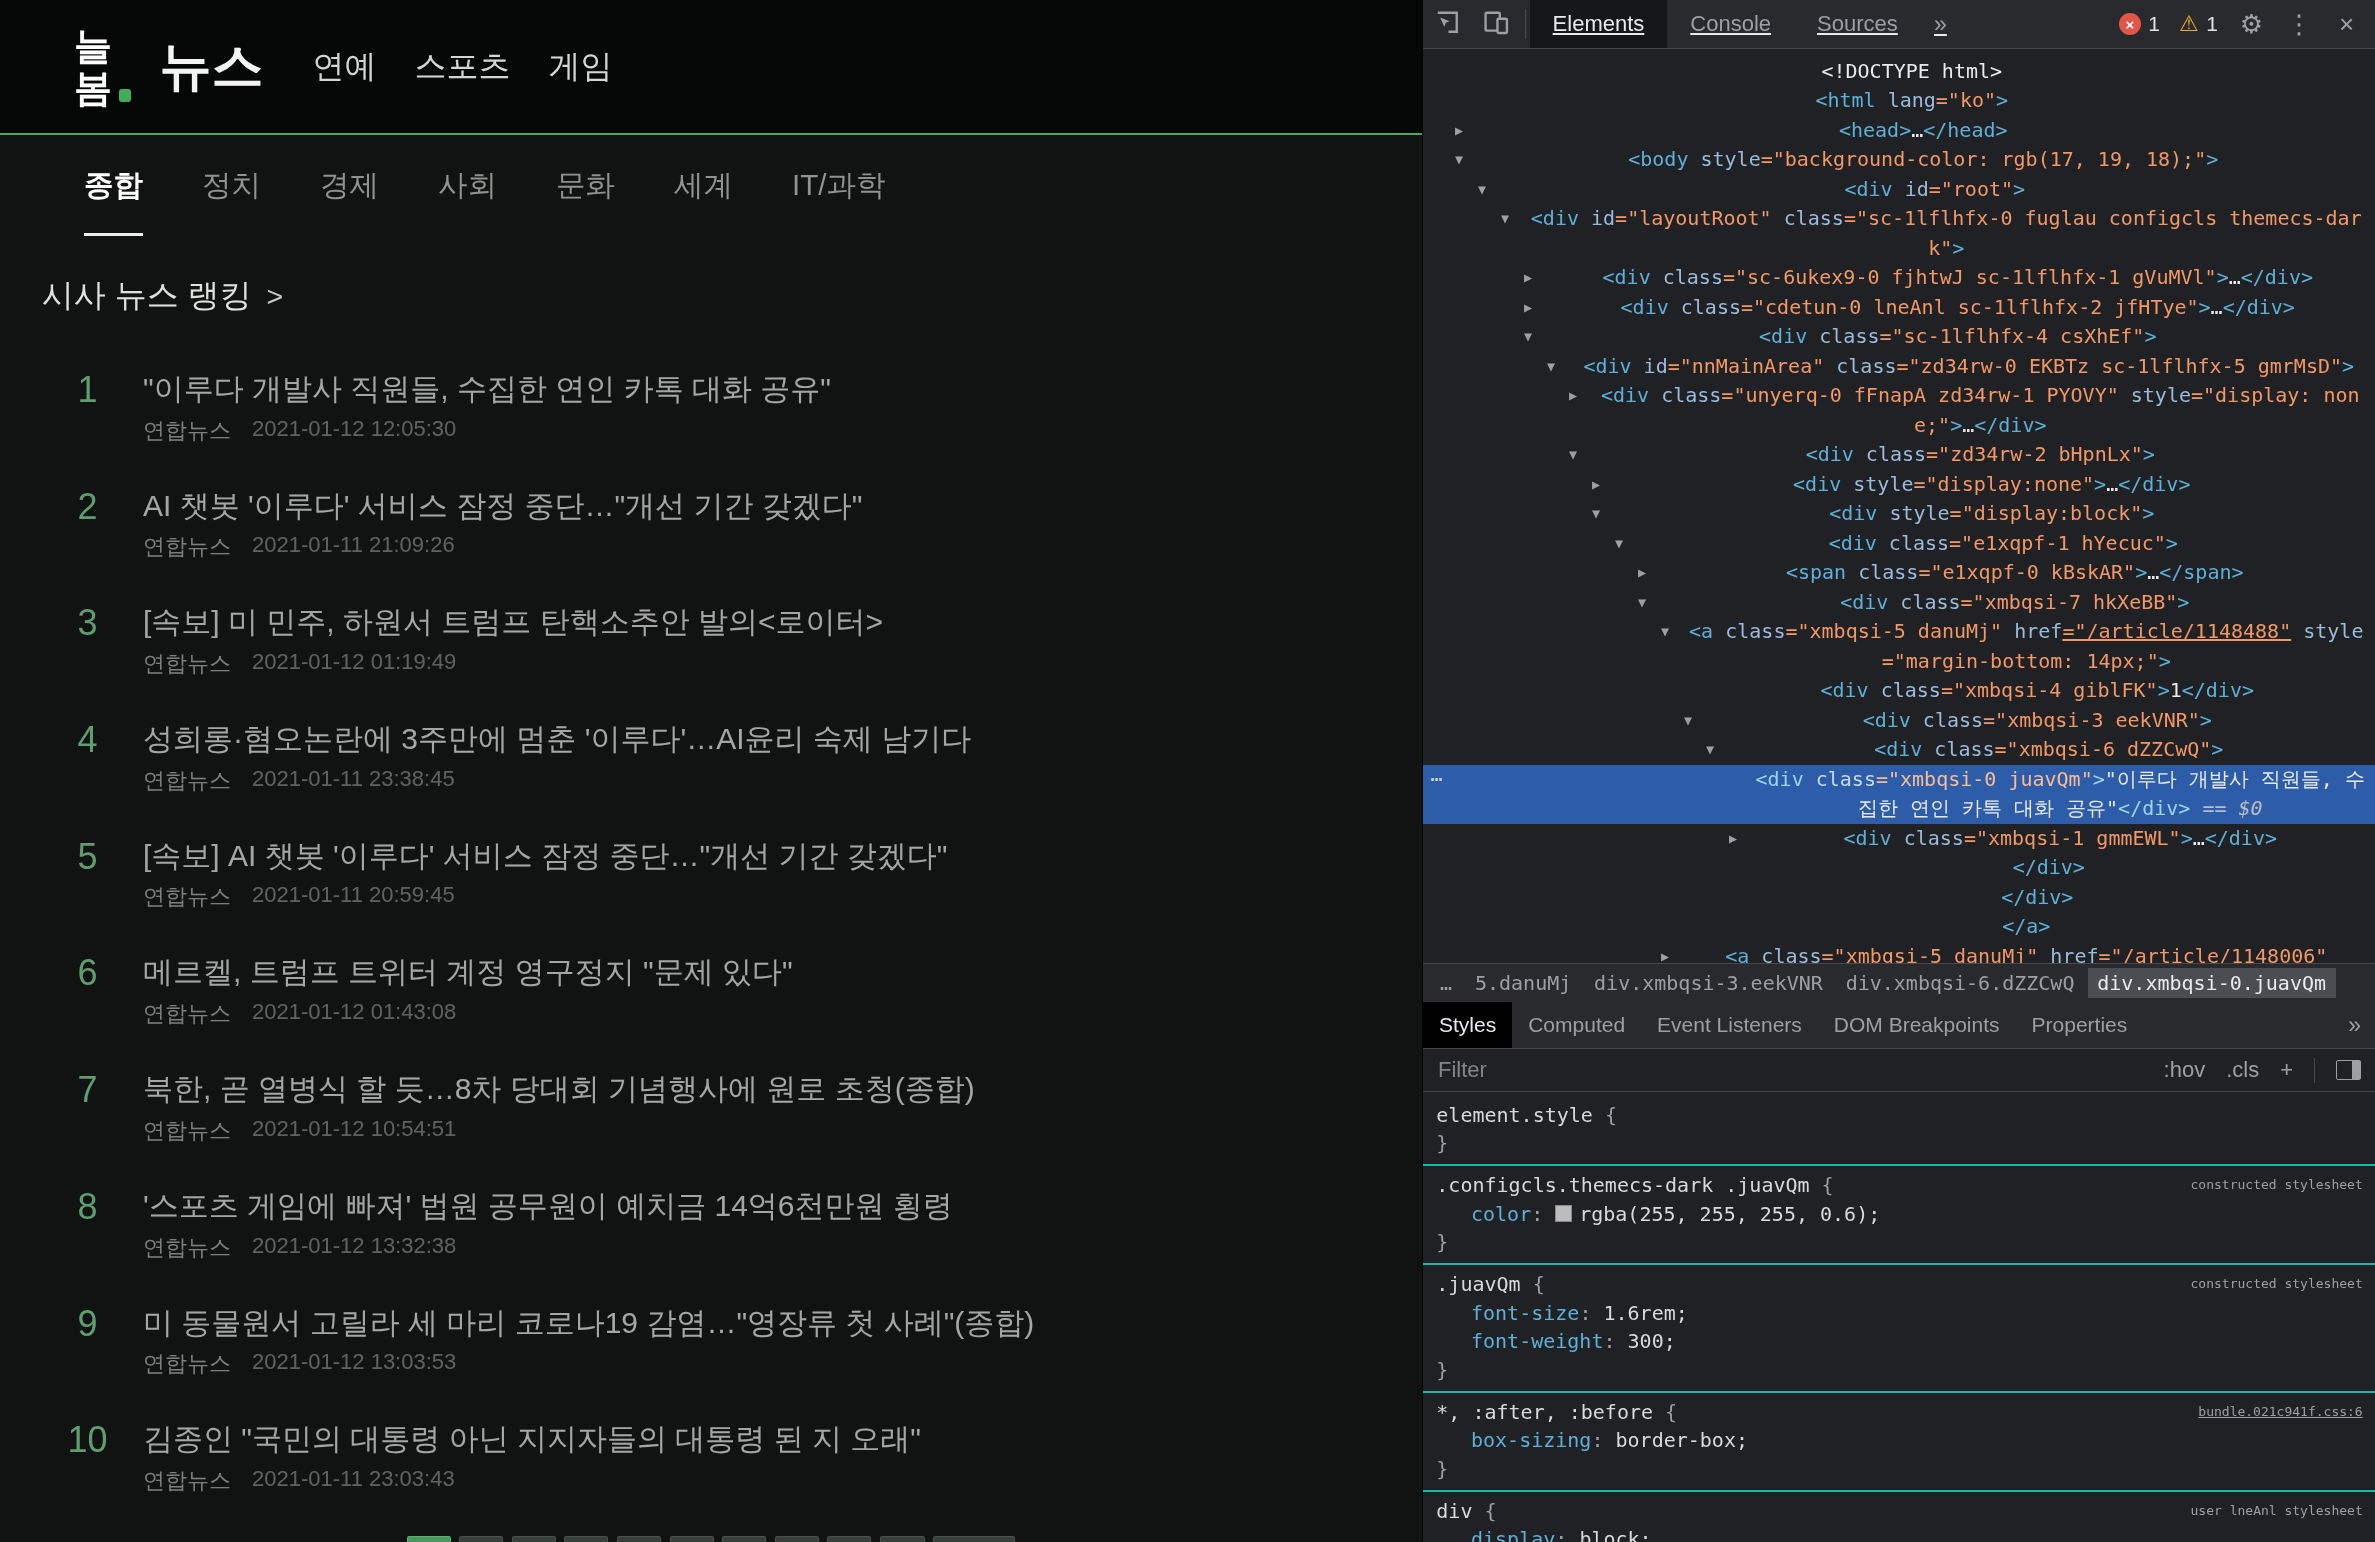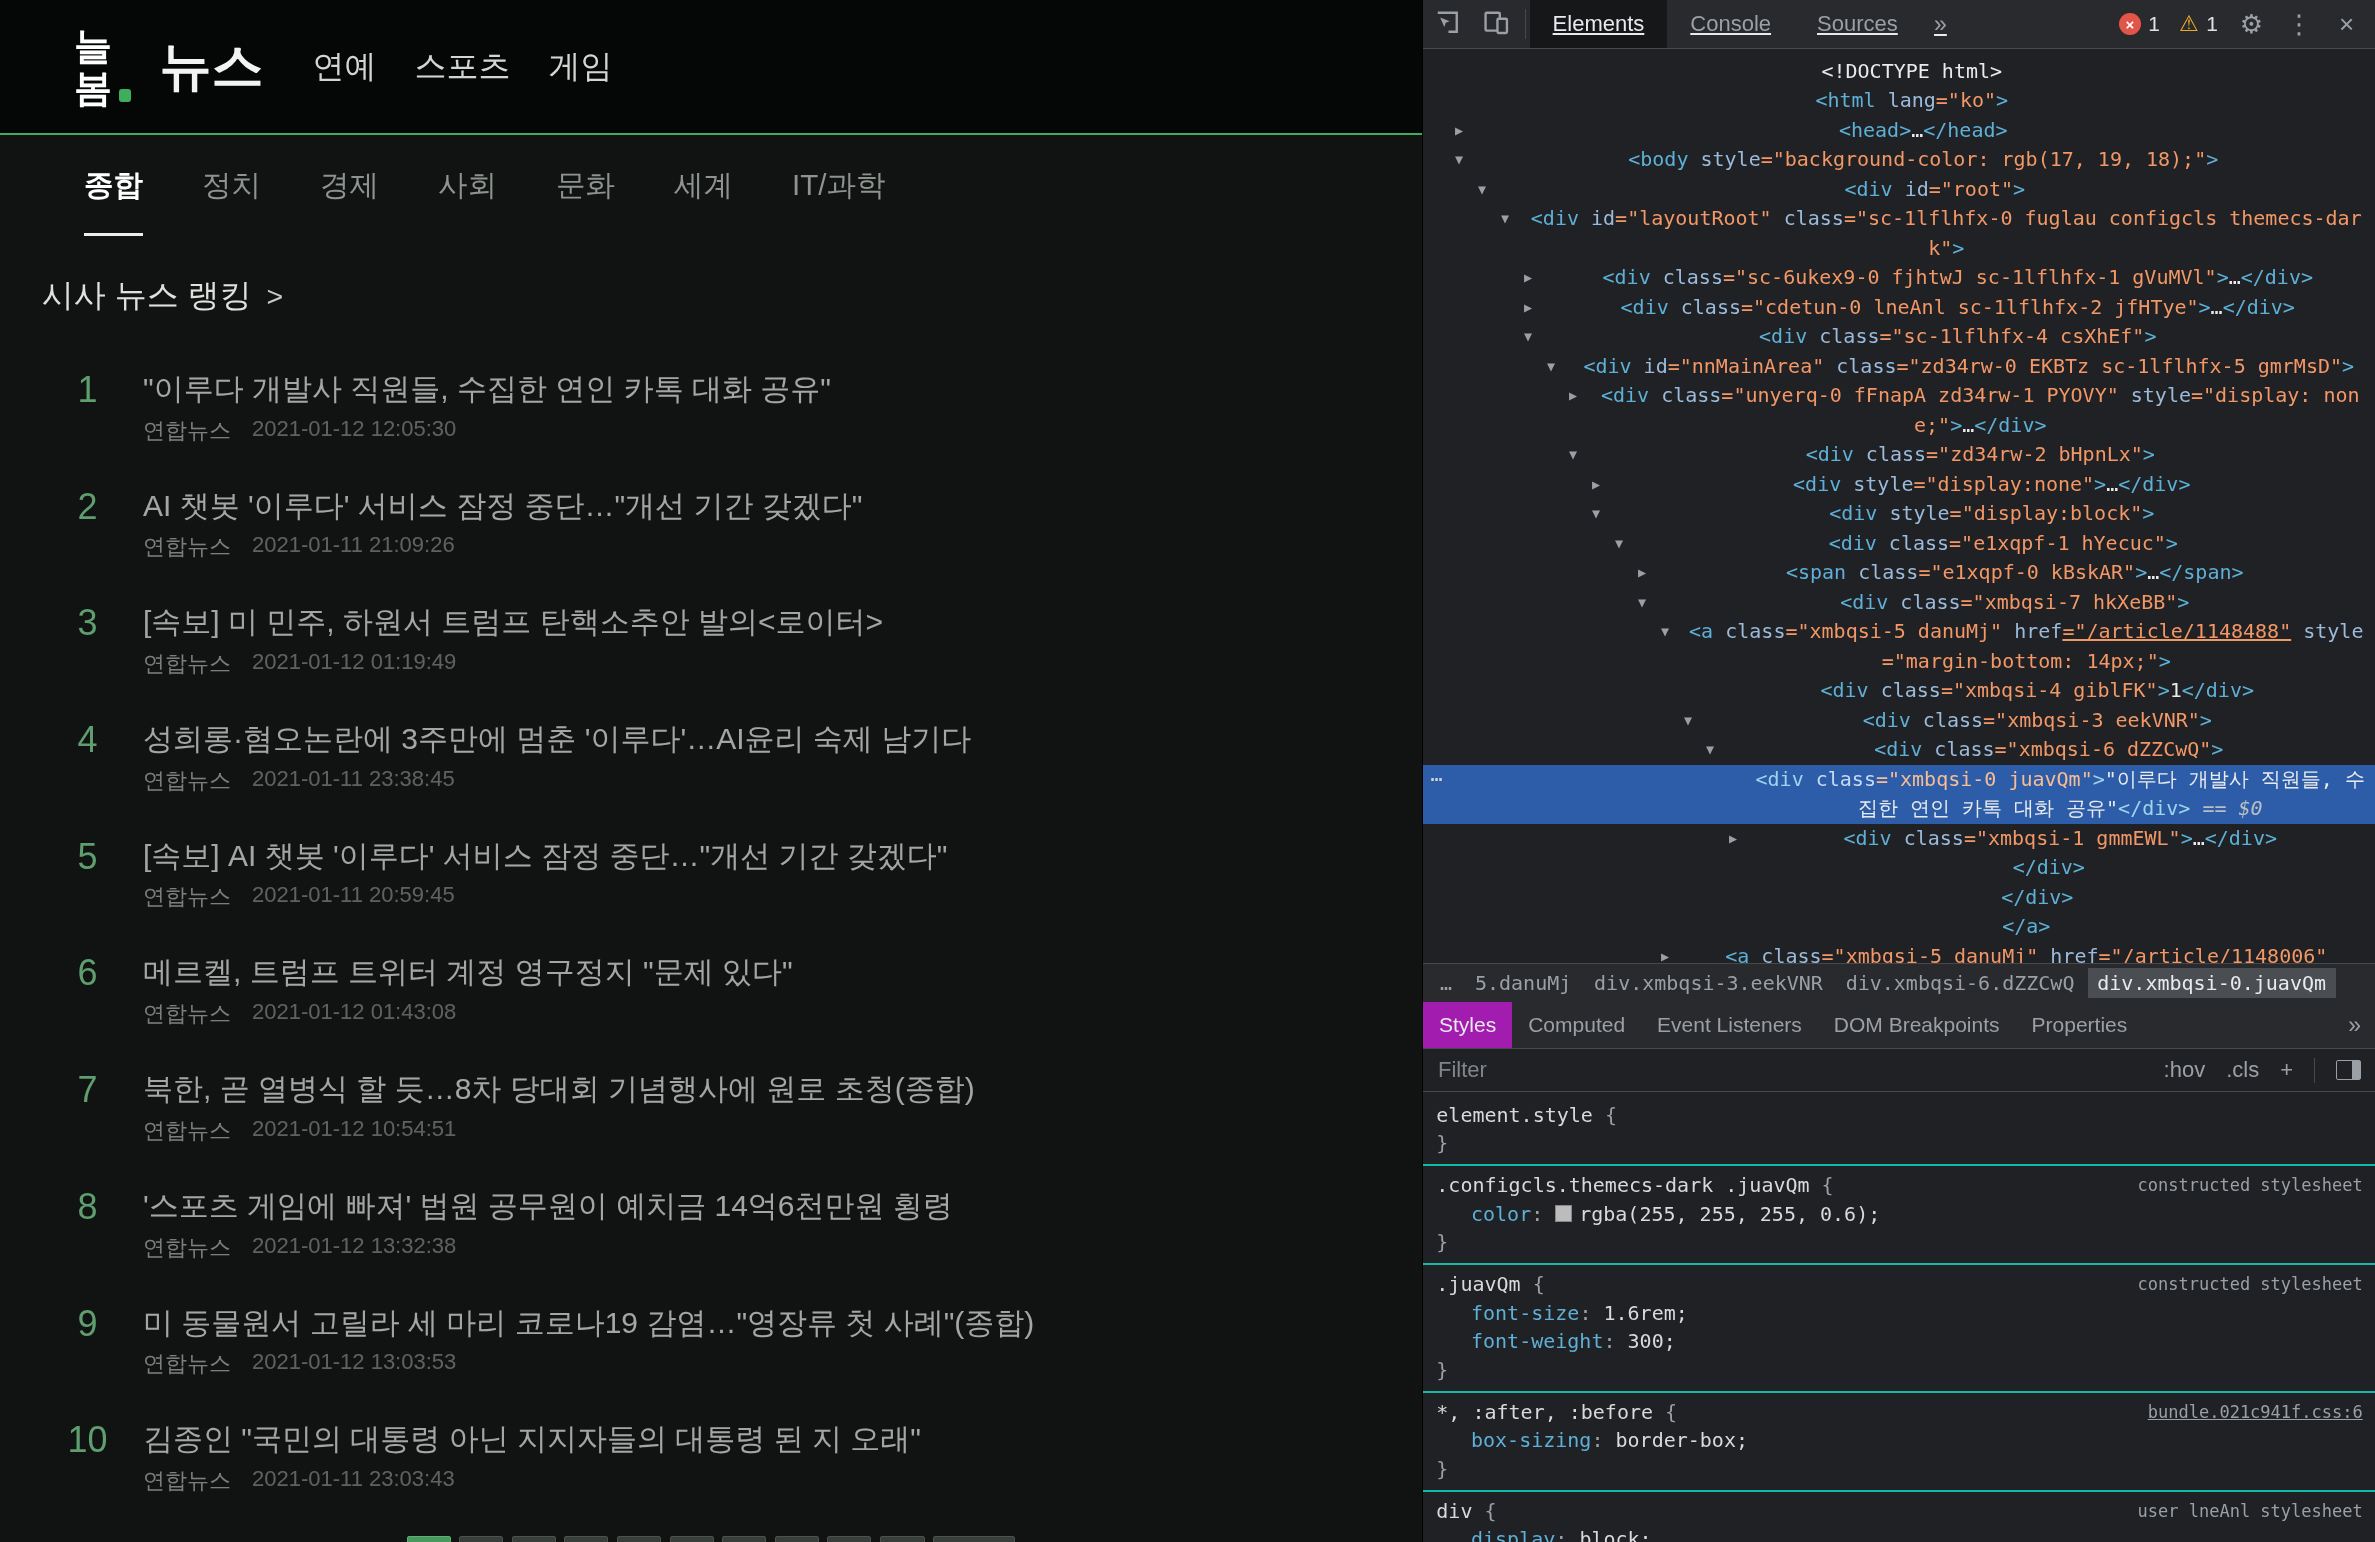--- a/index.html
+++ b/index.html
@@ -71,37 +71,37 @@
   .tline.sel .tk-t{color:#9fd4ec;}
   .tline.sel .tk-a{color:#c6daf0;}
   .tline.sel .tk-v{color:#f8bd93;}
 
   .dt-crumbs{flex:0 0 38px;background:#292a2d;border-top:1px solid #47484b;display:flex;align-items:center;font-size:20px;color:#9aa0a6;padding:0 7.6px;gap:3.8px;overflow:hidden;}
   .crumb{padding:2.9px 9.5px;white-space:nowrap;cursor:pointer;}
   .crumb.sel{background:#4a4d51;color:#e8eaed;}
 
   .dt-subtabs{flex:0 0 46px;background:#292a2d;border-bottom:1px solid #47484b;display:flex;align-items:center;font-family:"Liberation Sans",sans-serif;font-size:21px;color:#9aa0a6;}
   .stab{padding:0 16px;height:100%;display:flex;align-items:center;cursor:pointer;white-space:nowrap;}
-  .stab.active{background:#a21caf;color:#e8eaed;}
+  .stab.active{background:#000000;color:#e8eaed;}
   .stab.more{margin-left:auto;font-size:23px;padding:0 15px;}
 
   .dt-filter{flex:0 0 42px;border-bottom:1px solid #47484b;display:flex;align-items:center;padding:0 15px;font-family:"Liberation Sans",sans-serif;font-size:22px;background:#202124;}
   .filter-box{color:#80868b;flex:1;cursor:text;}
   .toggles{display:flex;align-items:center;gap:21px;color:#9aa0a6;}
   .toggle{cursor:pointer;white-space:nowrap;}
   .tog-sep{width:1px;height:25px;background:#47484b;}
   .dock-icon{width:23px;height:18px;border:1.9px solid #9aa0a6;border-radius:1.9px;position:relative;cursor:pointer;}
   .dock-icon::after{content:"";position:absolute;right:0;top:0;bottom:0;width:7.6px;background:#9aa0a6;}
 
   .dt-styles{flex:0 0 447px;overflow:hidden;font-size:20px;line-height:28.5px;padding-top:3.8px;}
   .rule{border-bottom:2px solid #14b8a6;padding:4.8px 0 6.7px;}
   .rule-head{display:flex;padding:0 13.3px;}
   .sel-text{color:#d7d9db;cursor:pointer;}
   .brace{color:#9aa0a6;white-space:pre;}
-  .origin{margin-left:auto;color:#9aa0a6;font-size:17px;padding-left:17px;white-space:nowrap;}
+  .origin{margin-left:auto;color:#9aa0a6;font-size:13px;padding-left:17px;white-space:nowrap;}
   .origin.link{text-decoration:underline;cursor:pointer;}
   .prop{padding-left:48px;cursor:default;}
   .pname{color:#5db0d7;}
   .pcolon{color:#9aa0a6;white-space:pre;}
   .pval{color:#d8dadc;}
   .swatch{display:inline-block;width:14.3px;height:14.3px;border:1px solid #888;background:rgba(255,255,255,0.7);margin-right:7.6px;vertical-align:-1px;cursor:pointer;}
   .rclose{padding-left:13.3px;color:#9aa0a6;}
 </style>
 </head>
 <body>

